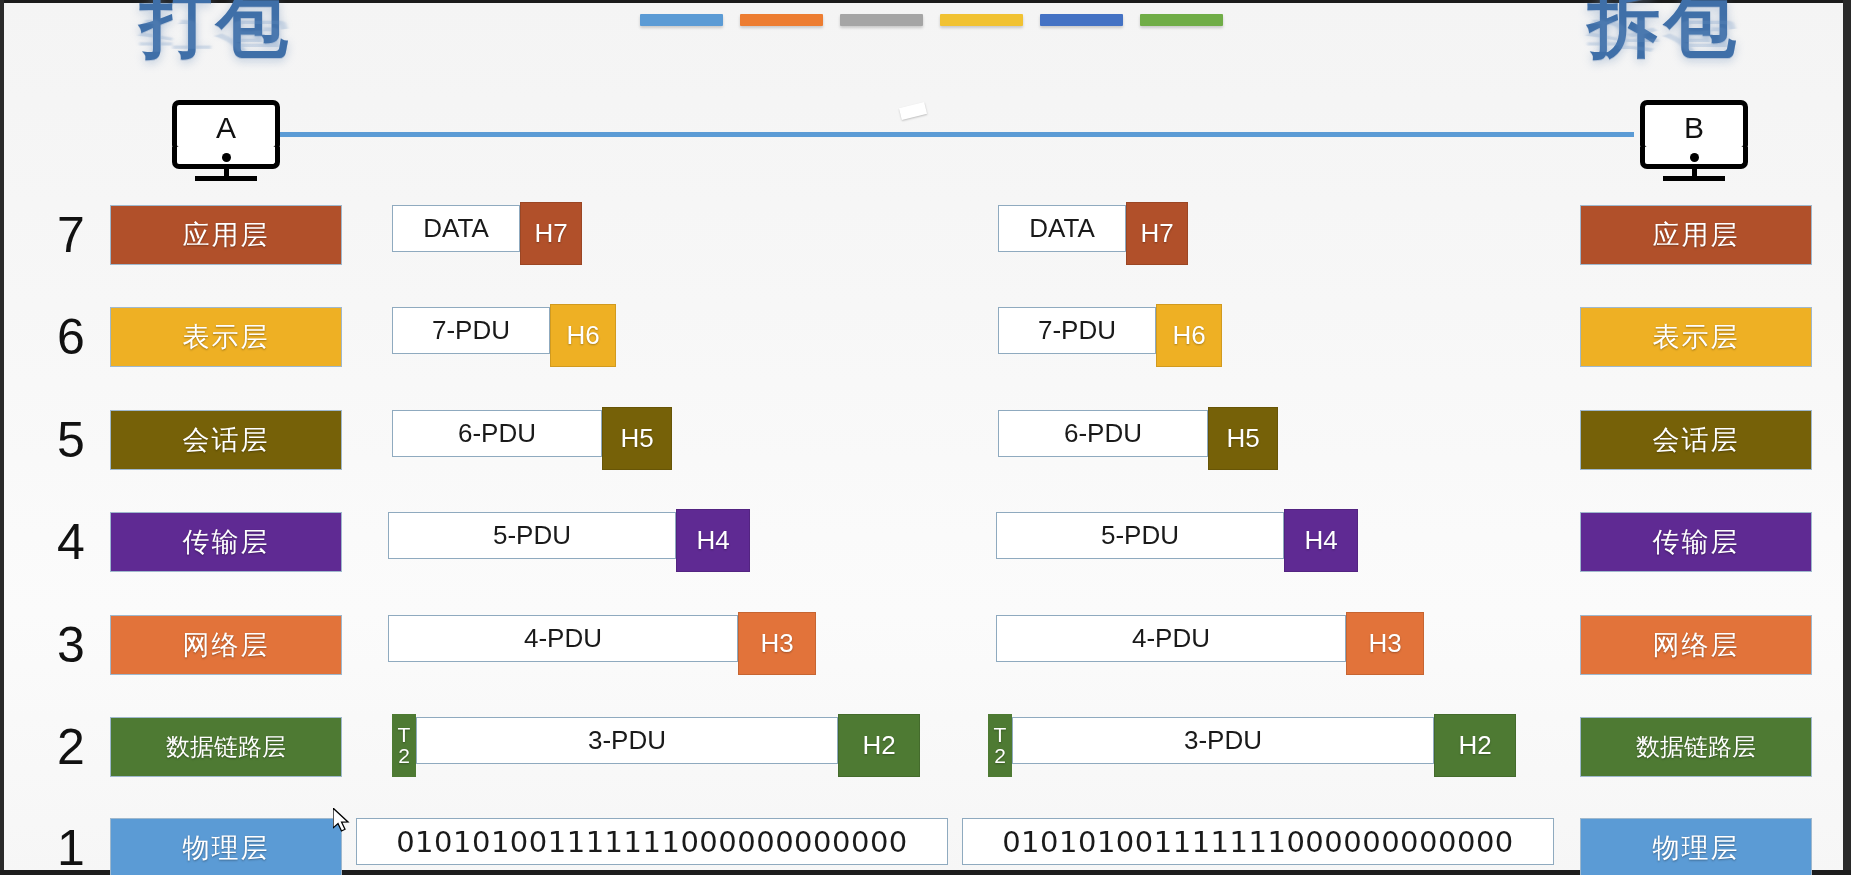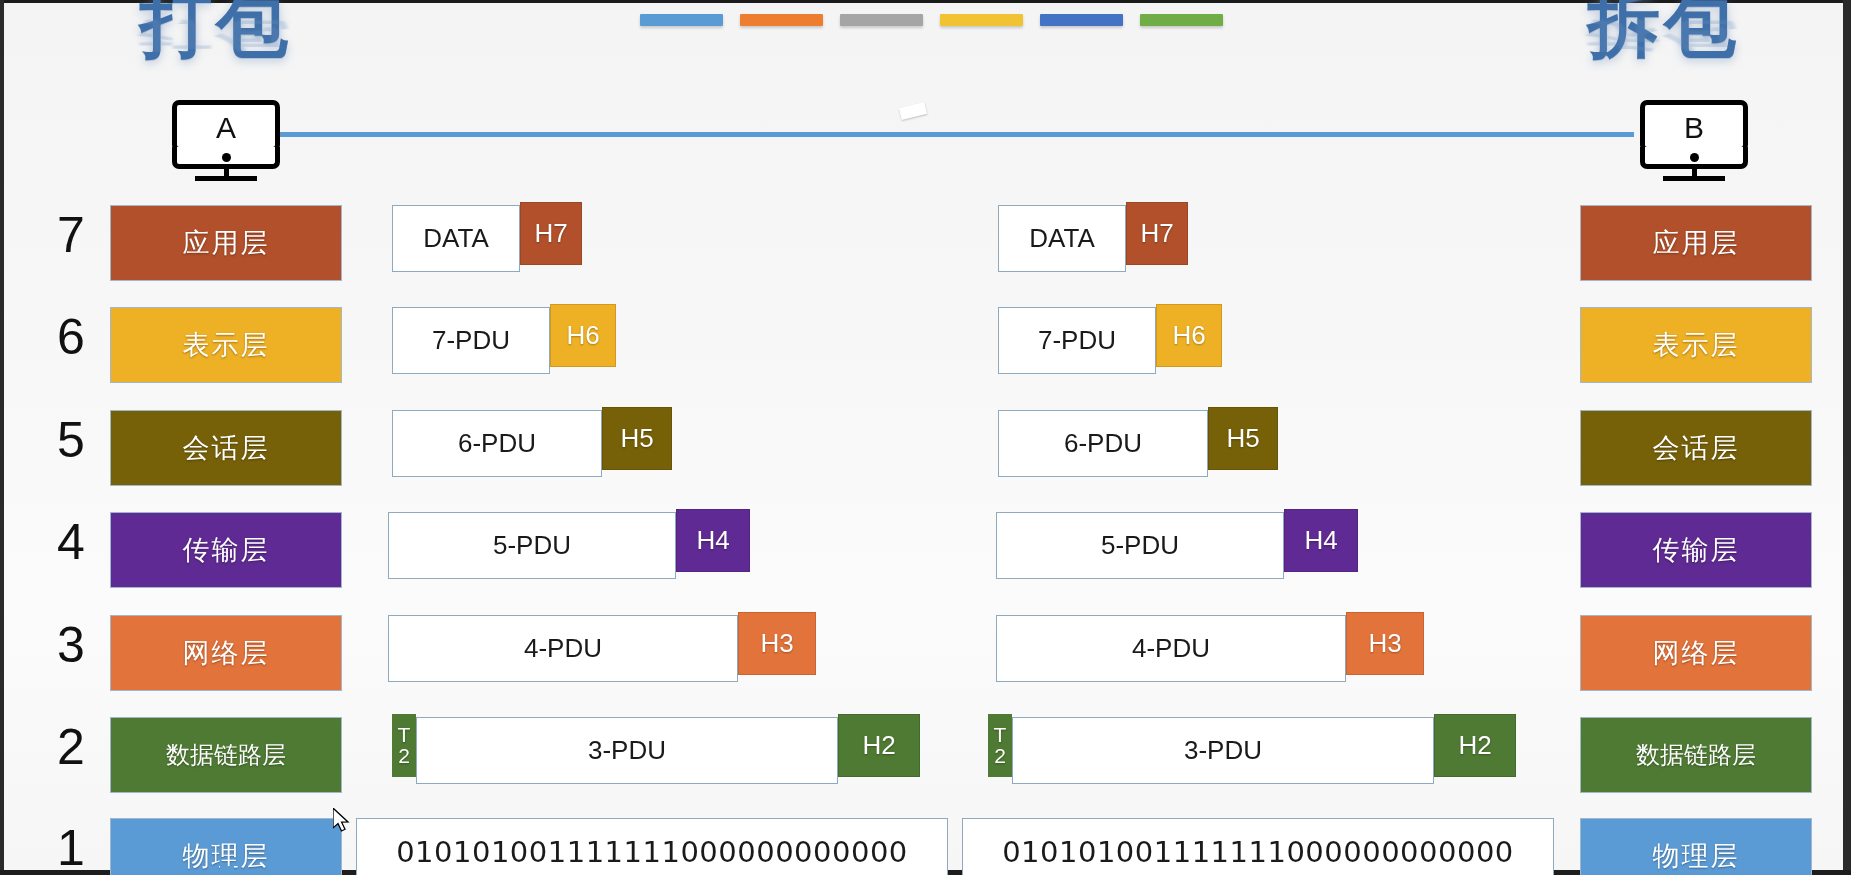--- a/index.html
+++ b/index.html
@@ -60,33 +60,33 @@
   .link-arrow{position:absolute;left:900px;top:105px;width:26px;height:12px;
      background:#fff;transform:rotate(-14deg);box-shadow:0 1px 2px rgba(0,0,0,.22);}
 
   
   .row{position:absolute;left:0;width:100%;height:60px;}
   .num{
     position:absolute;left:48px;width:46px;text-align:center;
     font-size:50px;line-height:60px;color:#111;font-family:"Liberation Sans",sans-serif;
   }
   .layer-box{
-    position:absolute;height:76px;box-sizing:border-box;
+    position:absolute;height:60px;box-sizing:border-box;
     border:1px solid #9fb8cd;
     display:flex;align-items:center;justify-content:center;
     color:#fff;font-size:27px;letter-spacing:2px;
     font-family:"DejaVu Sans","Liberation Sans",sans-serif;
     text-shadow:0 1px 2px rgba(0,0,0,.35);
   }
   .layer-left{left:110px;width:232px;}
   .layer-right{left:1580px;width:232px;}
 
   
   .pdu{
-    position:absolute;height:67px;display:flex;align-items:stretch;
+    position:absolute;height:47px;display:flex;align-items:stretch;
     box-sizing:border-box;
   }
   .pdu .body{
     background:#fff;border:1px solid #8faabf;box-sizing:border-box;
     display:flex;align-items:center;justify-content:center;
     font-size:26px;color:#1a1a1a;
     font-family:"Liberation Sans","DejaVu Sans",sans-serif;
   }
   .pdu .hdr{
     box-sizing:border-box;border:1px solid rgba(0,0,0,.12);

